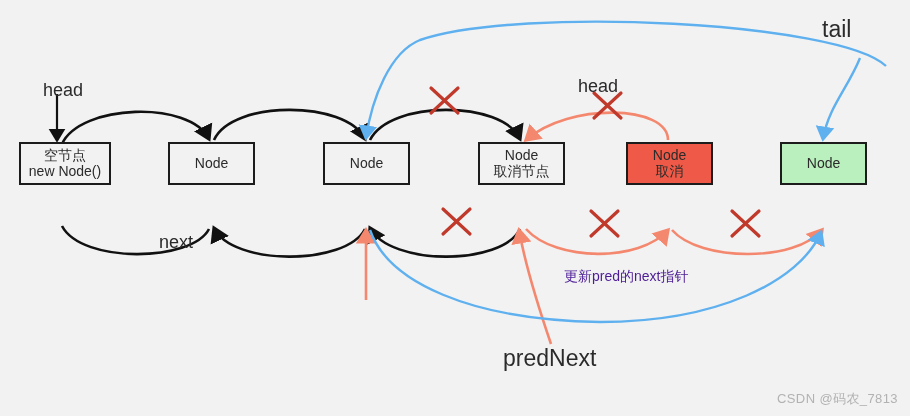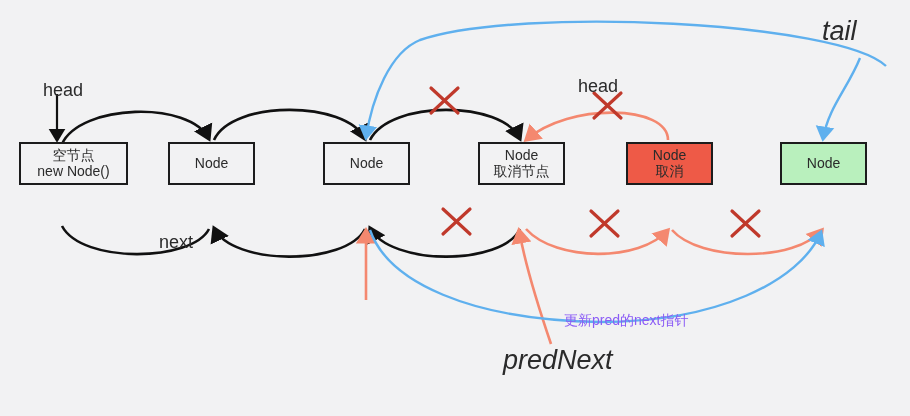--- a/index.html
+++ b/index.html
@@ -41,22 +41,22 @@
   .node-box .l2 { white-space: nowrap; }
   .node-box.red { background: #ee5a47; }
   .node-box.green { background: #b9f0bd; }
   .lbl {
     position: absolute;
     white-space: nowrap;
     color: #2b2b2b;
     font-family: "Liberation Sans", "DejaVu Sans", sans-serif;
   }
   .lbl-small { font-size: 18px; }
-  .lbl-big { font-size: 27px; font-style: italic; }
-  .lbl-purple { color: #8b5cf6; font-size: 14px; margin-top: 44px; }
+  .lbl-big { font-size: 23px; }
+  .lbl-purple { color: #4c1d95; font-size: 14px; }
   .watermark {
     position: absolute;
     right: 12px;
     bottom: 8px;
     color: #b2b2b2;
     font-size: 13px;
     letter-spacing: 0.4px;
     font-family: "Liberation Sans", "DejaVu Sans", sans-serif;
   }
 </style>
@@ -127,21 +127,21 @@
         <path d="M591,211 L618,236"></path>
           <path d="M618,211 L591,236"></path>
       </g>
       <g>
         <path d="M732,211 L759,236"></path>
           <path d="M759,211 L732,236"></path>
       </g>
     </g>
   </svg>
 
-  <div class="node-box" style="left:19px; top:142px; width:109px; height:43px;">
+  <div class="node-box" style="left:19px; top:142px; width:92px; height:43px;">
     <span class="l1">空节点</span>
     <span class="l2">new Node()</span>
   </div>
 
   <div class="node-box" style="left:168px; top:142px; width:87px; height:43px;">
     <span class="l1">Node</span>
   </div>
 
   <div class="node-box" style="left:323px; top:142px; width:87px; height:43px;">
     <span class="l1">Node</span>
@@ -167,14 +167,15 @@
 
   <div class="lbl lbl-small" style="left:578px; top:76px;">head</div>
 
 
   <div class="lbl lbl-big" style="left:503px; top:345px;">predNext</div>
 
   <div class="lbl lbl-big" style="left:822px; top:16px;">tail</div>
 
   <div class="lbl lbl-purple" style="left:564px; top:268px;">更新pred的next指针</div>
 
+  <div class="watermark">CSDN @码农_7813</div>
 
 </div>
 
 </body></html>

